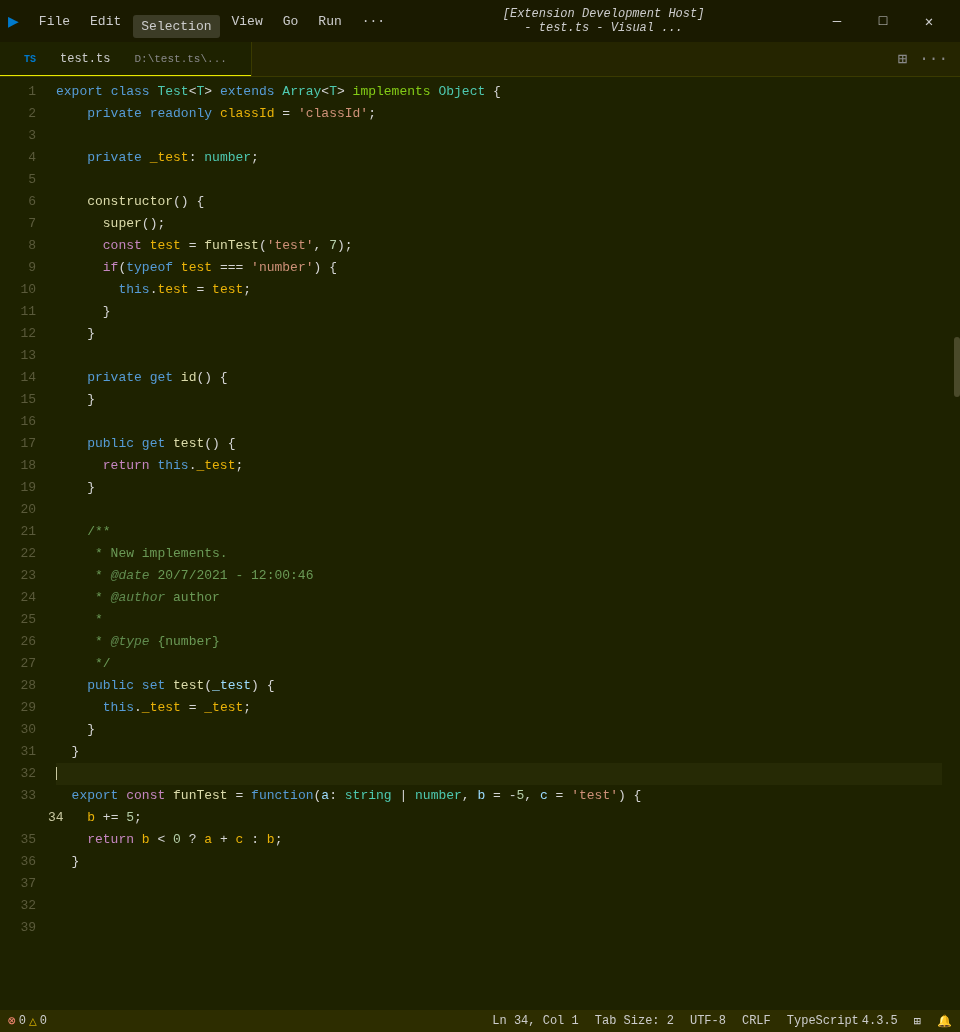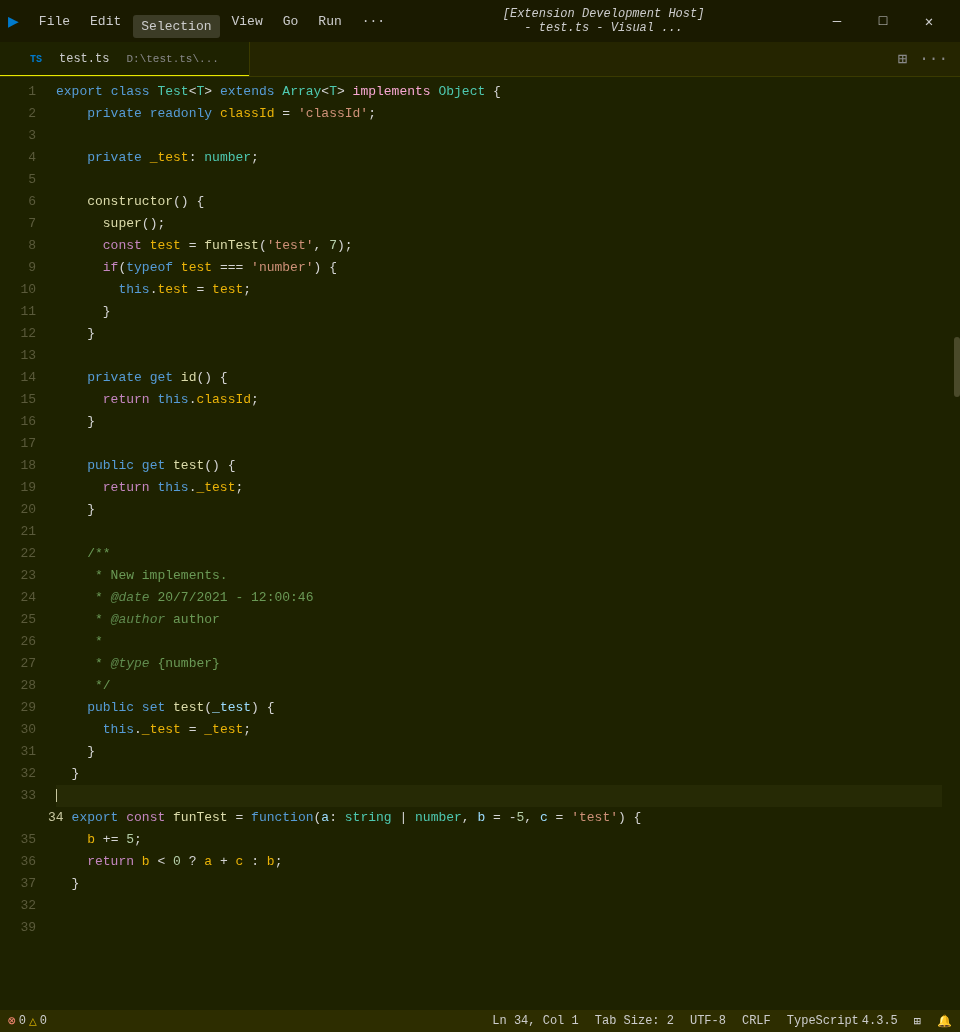--- a/index.html
+++ b/index.html
@@ -66,22 +66,22 @@
       background: #252500;
       height: 35px;
       display: flex;
       align-items: stretch;
       flex-shrink: 0;
       border-bottom: 1px solid #3a3a00;
     }
     .tab {
       display: flex;
       align-items: center;
-      padding: 0 30px;
-      gap: 17px;
+      padding: 0 24px;
+      gap: 24px;
       background: #1e2200;
       border-right: 1px solid #3a3a00;
       color: #cccccc;
       font-size: 12px;
       cursor: pointer;
       position: relative;
       justify-content: space-between;
     }
     .tab::after {
       content: '';
@@ -169,21 +169,21 @@
     .num { color: #b5cea8; }       
     .fn { color: #dcdcaa; }        
     .prop { color: #eab308; }        
     .cm { color: #6a9955; }        
     .cm-tag { color: #608b4e; font-style: italic; }  
     .plain { color: #d4d4d4; }
     .this-kw { color: #569cd6; }
     .param { color: #9cdcfe; }
     .class-name { color: #4ec9b0; }
     .extends-kw { color: #569cd6; }
-    .implements-kw { color: #f9a8d4; }
+    .implements-kw { color: #84cc16; }
 
     
     #scrollbar {
       width: 10px;
       background: #1e2200;
       position: relative;
       flex-shrink: 0;
     }
     #scrollbar-thumb {
       position: absolute;
@@ -306,21 +306,20 @@
     <span class="code-line"> </span>
     <span class="code-line">    <span class="fn">constructor</span><span class="plain">() {</span></span>
     <span class="code-line">      <span class="fn">super</span><span class="plain">();</span></span>
     <span class="code-line">      <span class="kw2">const</span> <span class="prop">test</span> <span class="plain">=</span> <span class="fn">funTest</span><span class="plain">(</span><span class="str">'test'</span><span class="plain">,</span> <span class="num">7</span><span class="plain">);</span></span>
     <span class="code-line">      <span class="kw2">if</span><span class="plain">(</span><span class="kw">typeof</span> <span class="prop">test</span> <span class="plain">===</span> <span class="str">'number'</span><span class="plain">) {</span></span>
     <span class="code-line">        <span class="this-kw">this</span><span class="plain">.</span><span class="prop">test</span> <span class="plain">=</span> <span class="prop">test</span><span class="plain">;</span></span>
     <span class="code-line">      <span class="plain">}</span></span>
     <span class="code-line">    <span class="plain">}</span></span>
     <span class="code-line"> </span>
     <span class="code-line">    <span class="kw">private</span> <span class="kw">get</span> <span class="fn">id</span><span class="plain">() {</span></span>
-    <span class="code-line">      <span class="kw2">return</span> <span class="this-kw">this</span><span class="plain">.</span><span class="prop">classId</span><span class="plain">;</span></span>
     <span class="code-line">    <span class="plain">}</span></span>
     <span class="code-line"> </span>
     <span class="code-line">    <span class="kw">public</span> <span class="kw">get</span> <span class="fn">test</span><span class="plain">() {</span></span>
     <span class="code-line">      <span class="kw2">return</span> <span class="this-kw">this</span><span class="plain">.</span><span class="prop">_test</span><span class="plain">;</span></span>
     <span class="code-line">    <span class="plain">}</span></span>
     <span class="code-line"> </span>
     <span class="code-line">    <span class="cm">/**</span></span>
     <span class="code-line">     <span class="cm">* New implements.</span></span>
     <span class="code-line">     <span class="cm">* </span><span class="cm-tag">@date</span><span class="cm"> 20/7/2021 - 12:00:46</span></span>
     <span class="code-line">     <span class="cm">* </span><span class="cm-tag">@author</span><span class="cm"> author</span></span>

